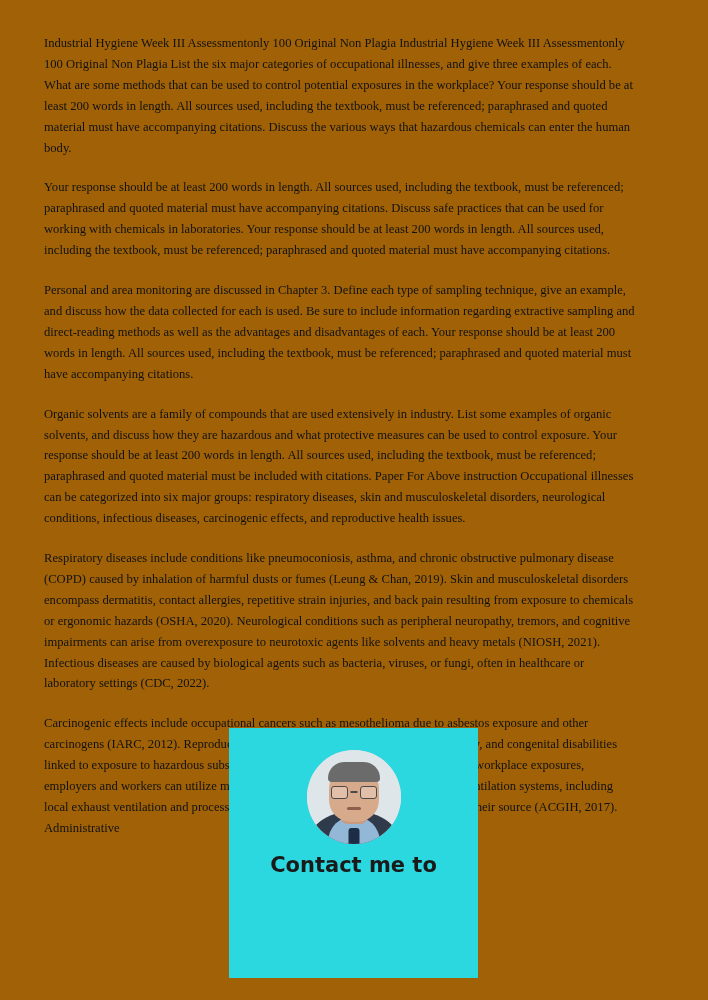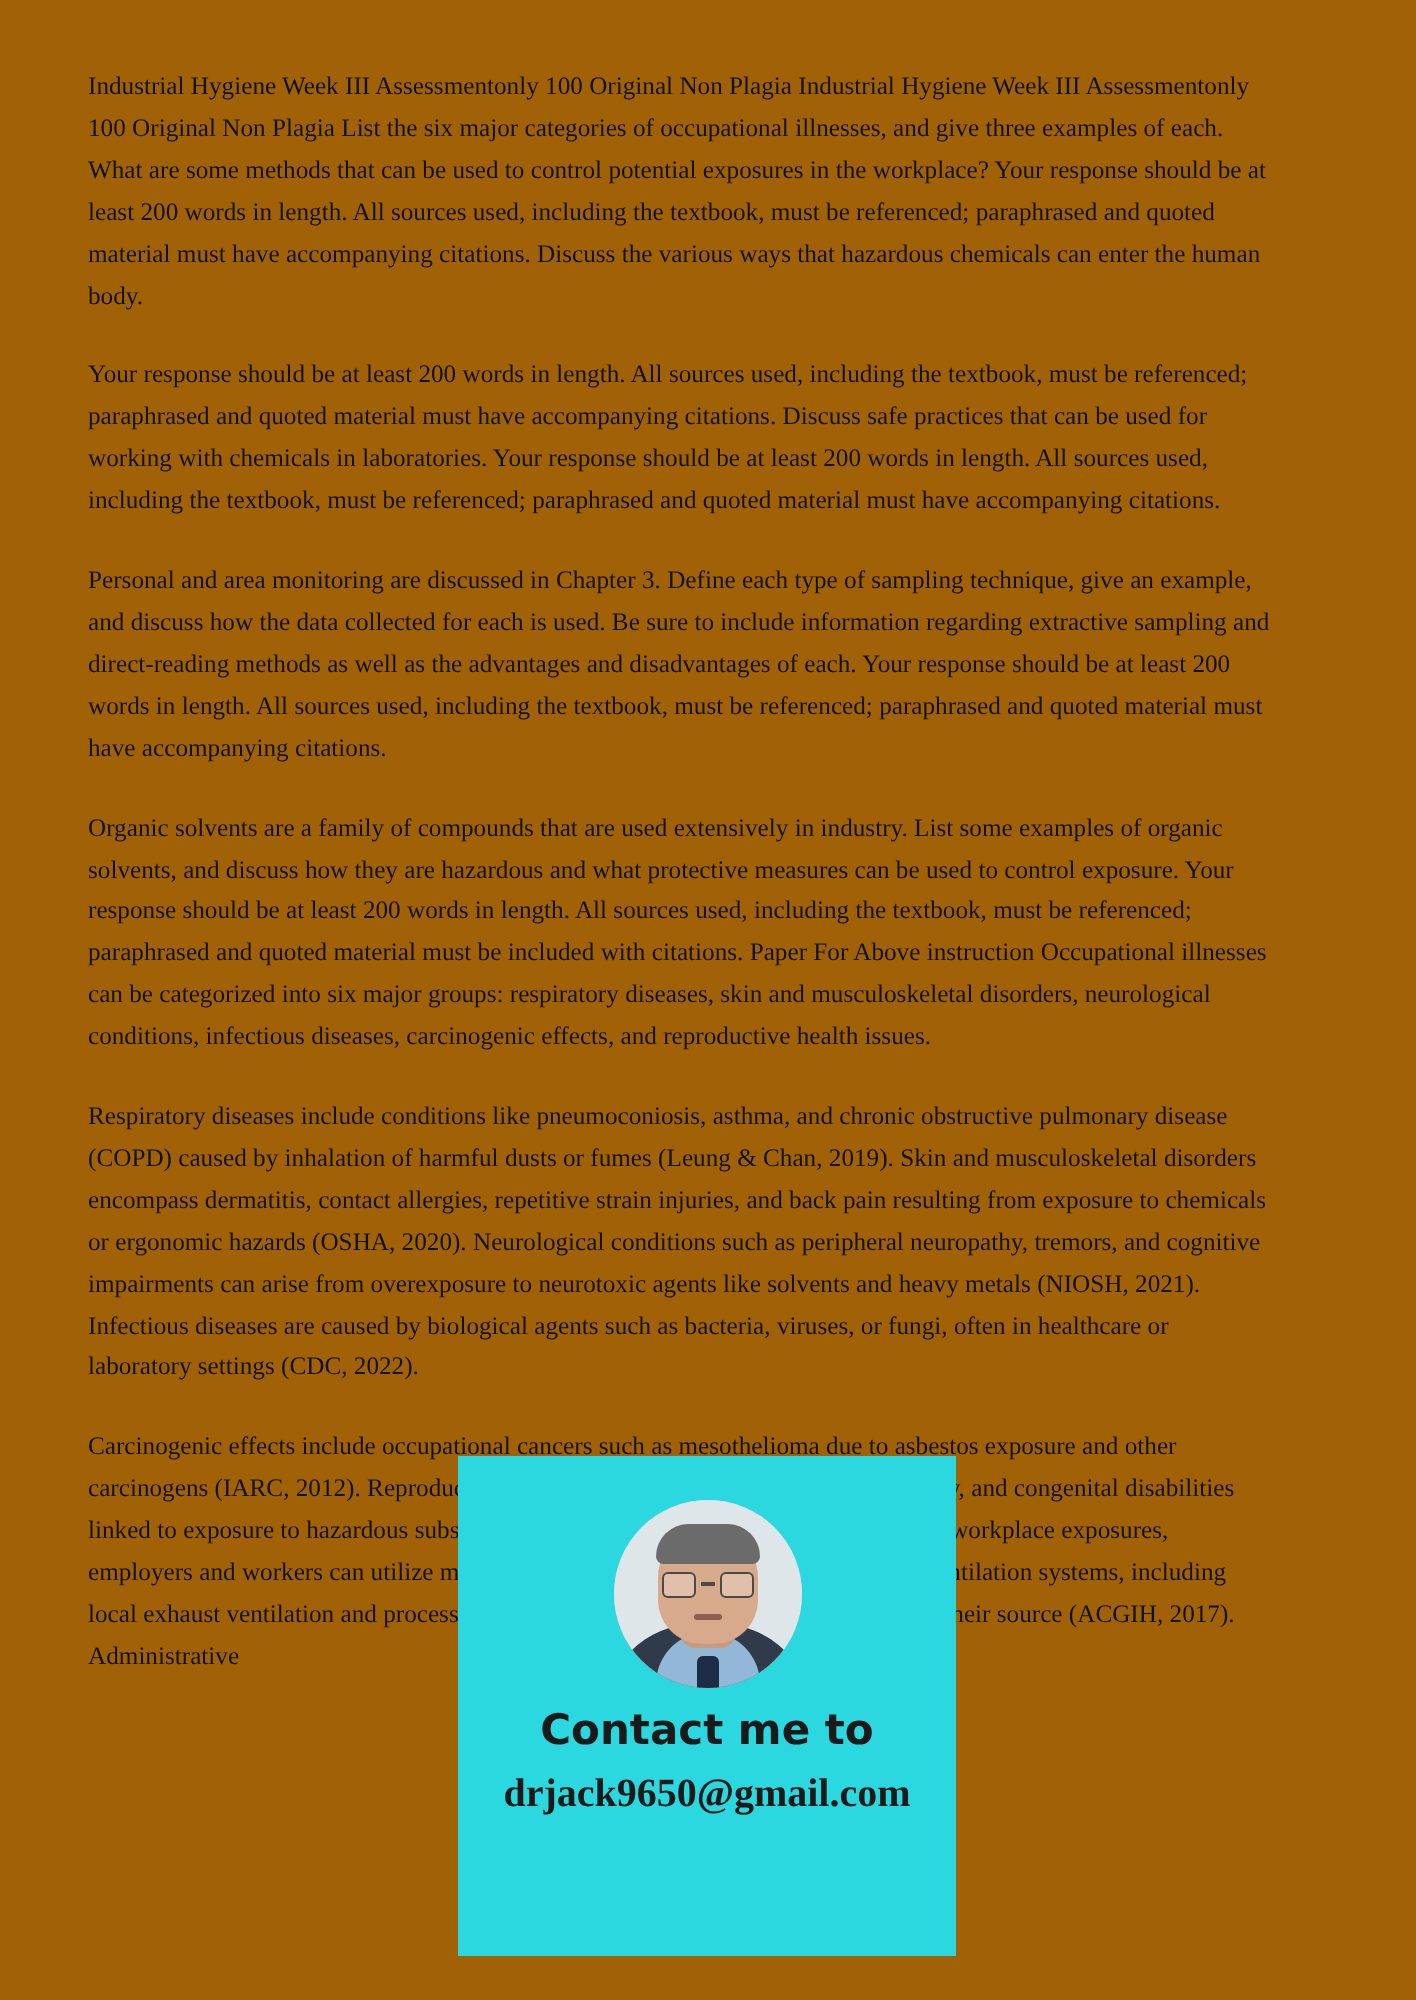--- a/index.html
+++ b/index.html
@@ -197,16 +197,15 @@
       <div class="tie"></div>
       <div class="neck"></div>
       <div class="head"></div>
       <div class="hair"></div>
       <div class="glass-l"></div>
       <div class="glass-r"></div>
       <div class="bridge"></div>
       <div class="mouth"></div>
     </div>
     <div class="overlay-line1">Contact me to</div>
-    <div class="overlay-email">drjack9650@gmail.com</div>
   </div>
 
 </div>
 
 </body></html>

